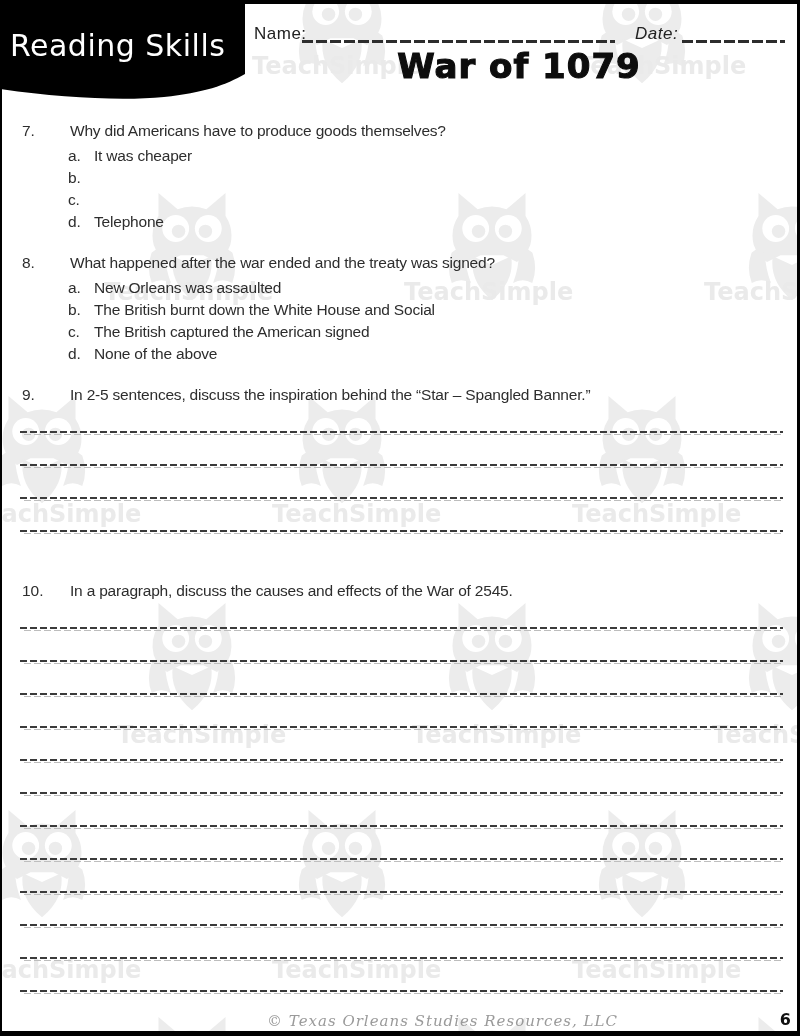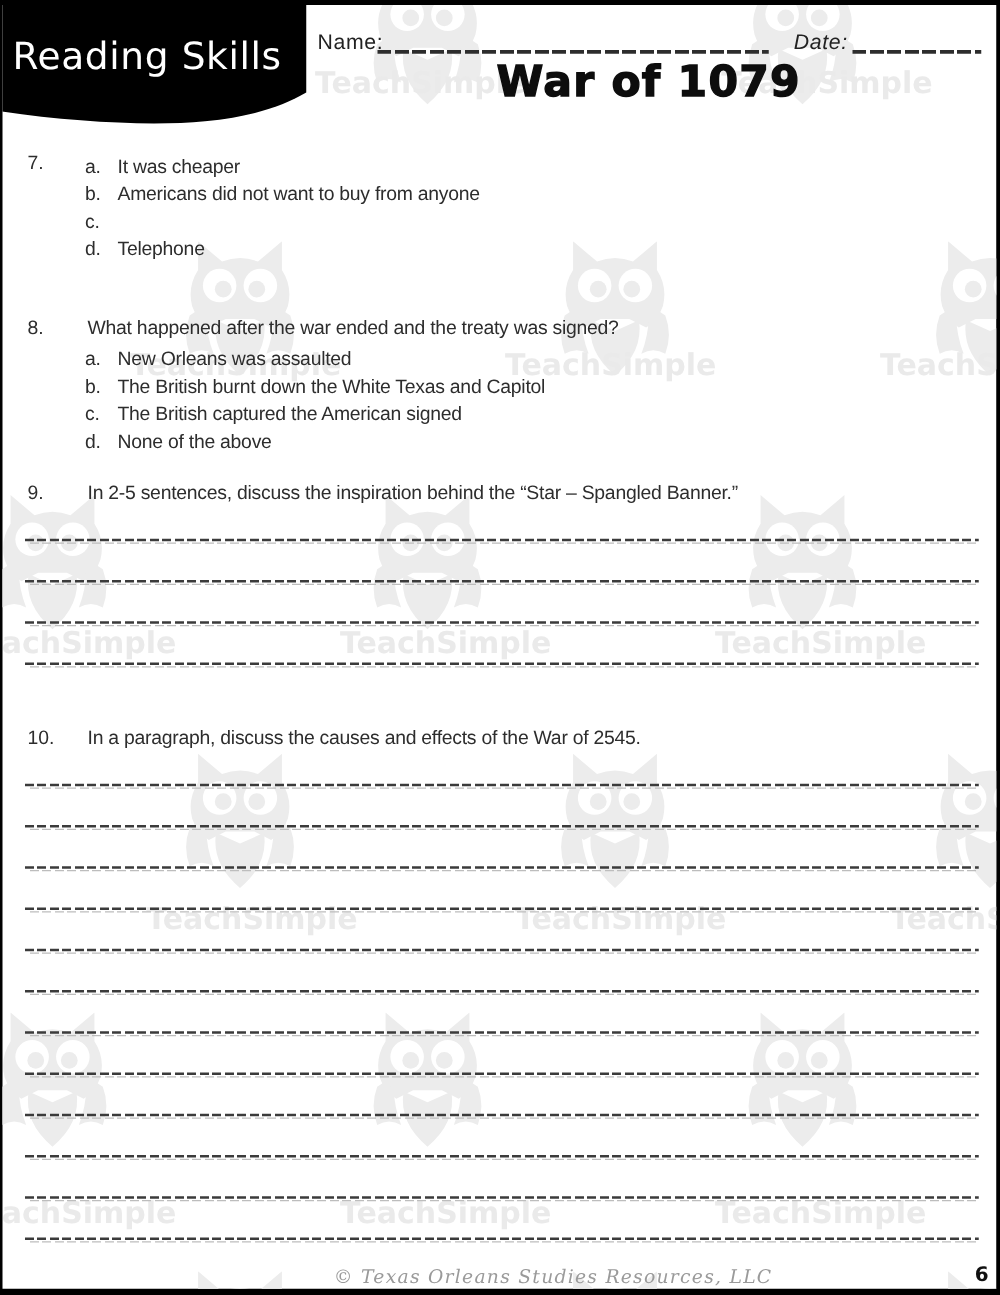--- a/index.html
+++ b/index.html
@@ -172,28 +172,28 @@
   <div class="hdr-label name-label">Name:</div>
   <div class="hdr-line name-line"></div>
   <div class="hdr-label date-label">Date:</div>
   <div class="hdr-line date-line"></div>
 
   <div class="doc-title">War of 1079</div>
 
   <div class="q" id="q7">
     <span class="qnum">7.</span>
     <div class="qbody">
+      <div class="qtext">Why did Americans have to produce goods themselves?</div>
       <div class="opts">
         <div class="opt">
             <span class="olet">a.</span>
             <span>It was cheaper</span>
           </div>
         <div class="opt">
             <span class="olet">b.</span>
-            <span>Americans did not want to buy from anyone</span>
           </div>
         <div class="opt">
             <span class="olet">c.</span>
           </div>
         <div class="opt">
             <span class="olet">d.</span>
             <span>Telephone</span>
           </div>
       </div>
     </div>
@@ -203,21 +203,21 @@
     <span class="qnum">8.</span>
     <div class="qbody">
       <div class="qtext">What happened after the war ended and the treaty was signed?</div>
       <div class="opts">
         <div class="opt">
             <span class="olet">a.</span>
             <span>New Orleans was assaulted</span>
           </div>
         <div class="opt">
             <span class="olet">b.</span>
-            <span>The British burnt down the White Texas and Capitol</span>
+            <span>The British burnt down the White House and Social</span>
           </div>
         <div class="opt">
             <span class="olet">c.</span>
             <span>The British captured the American signed</span>
           </div>
         <div class="opt">
             <span class="olet">d.</span>
             <span>None of the above</span>
           </div>
       </div>

